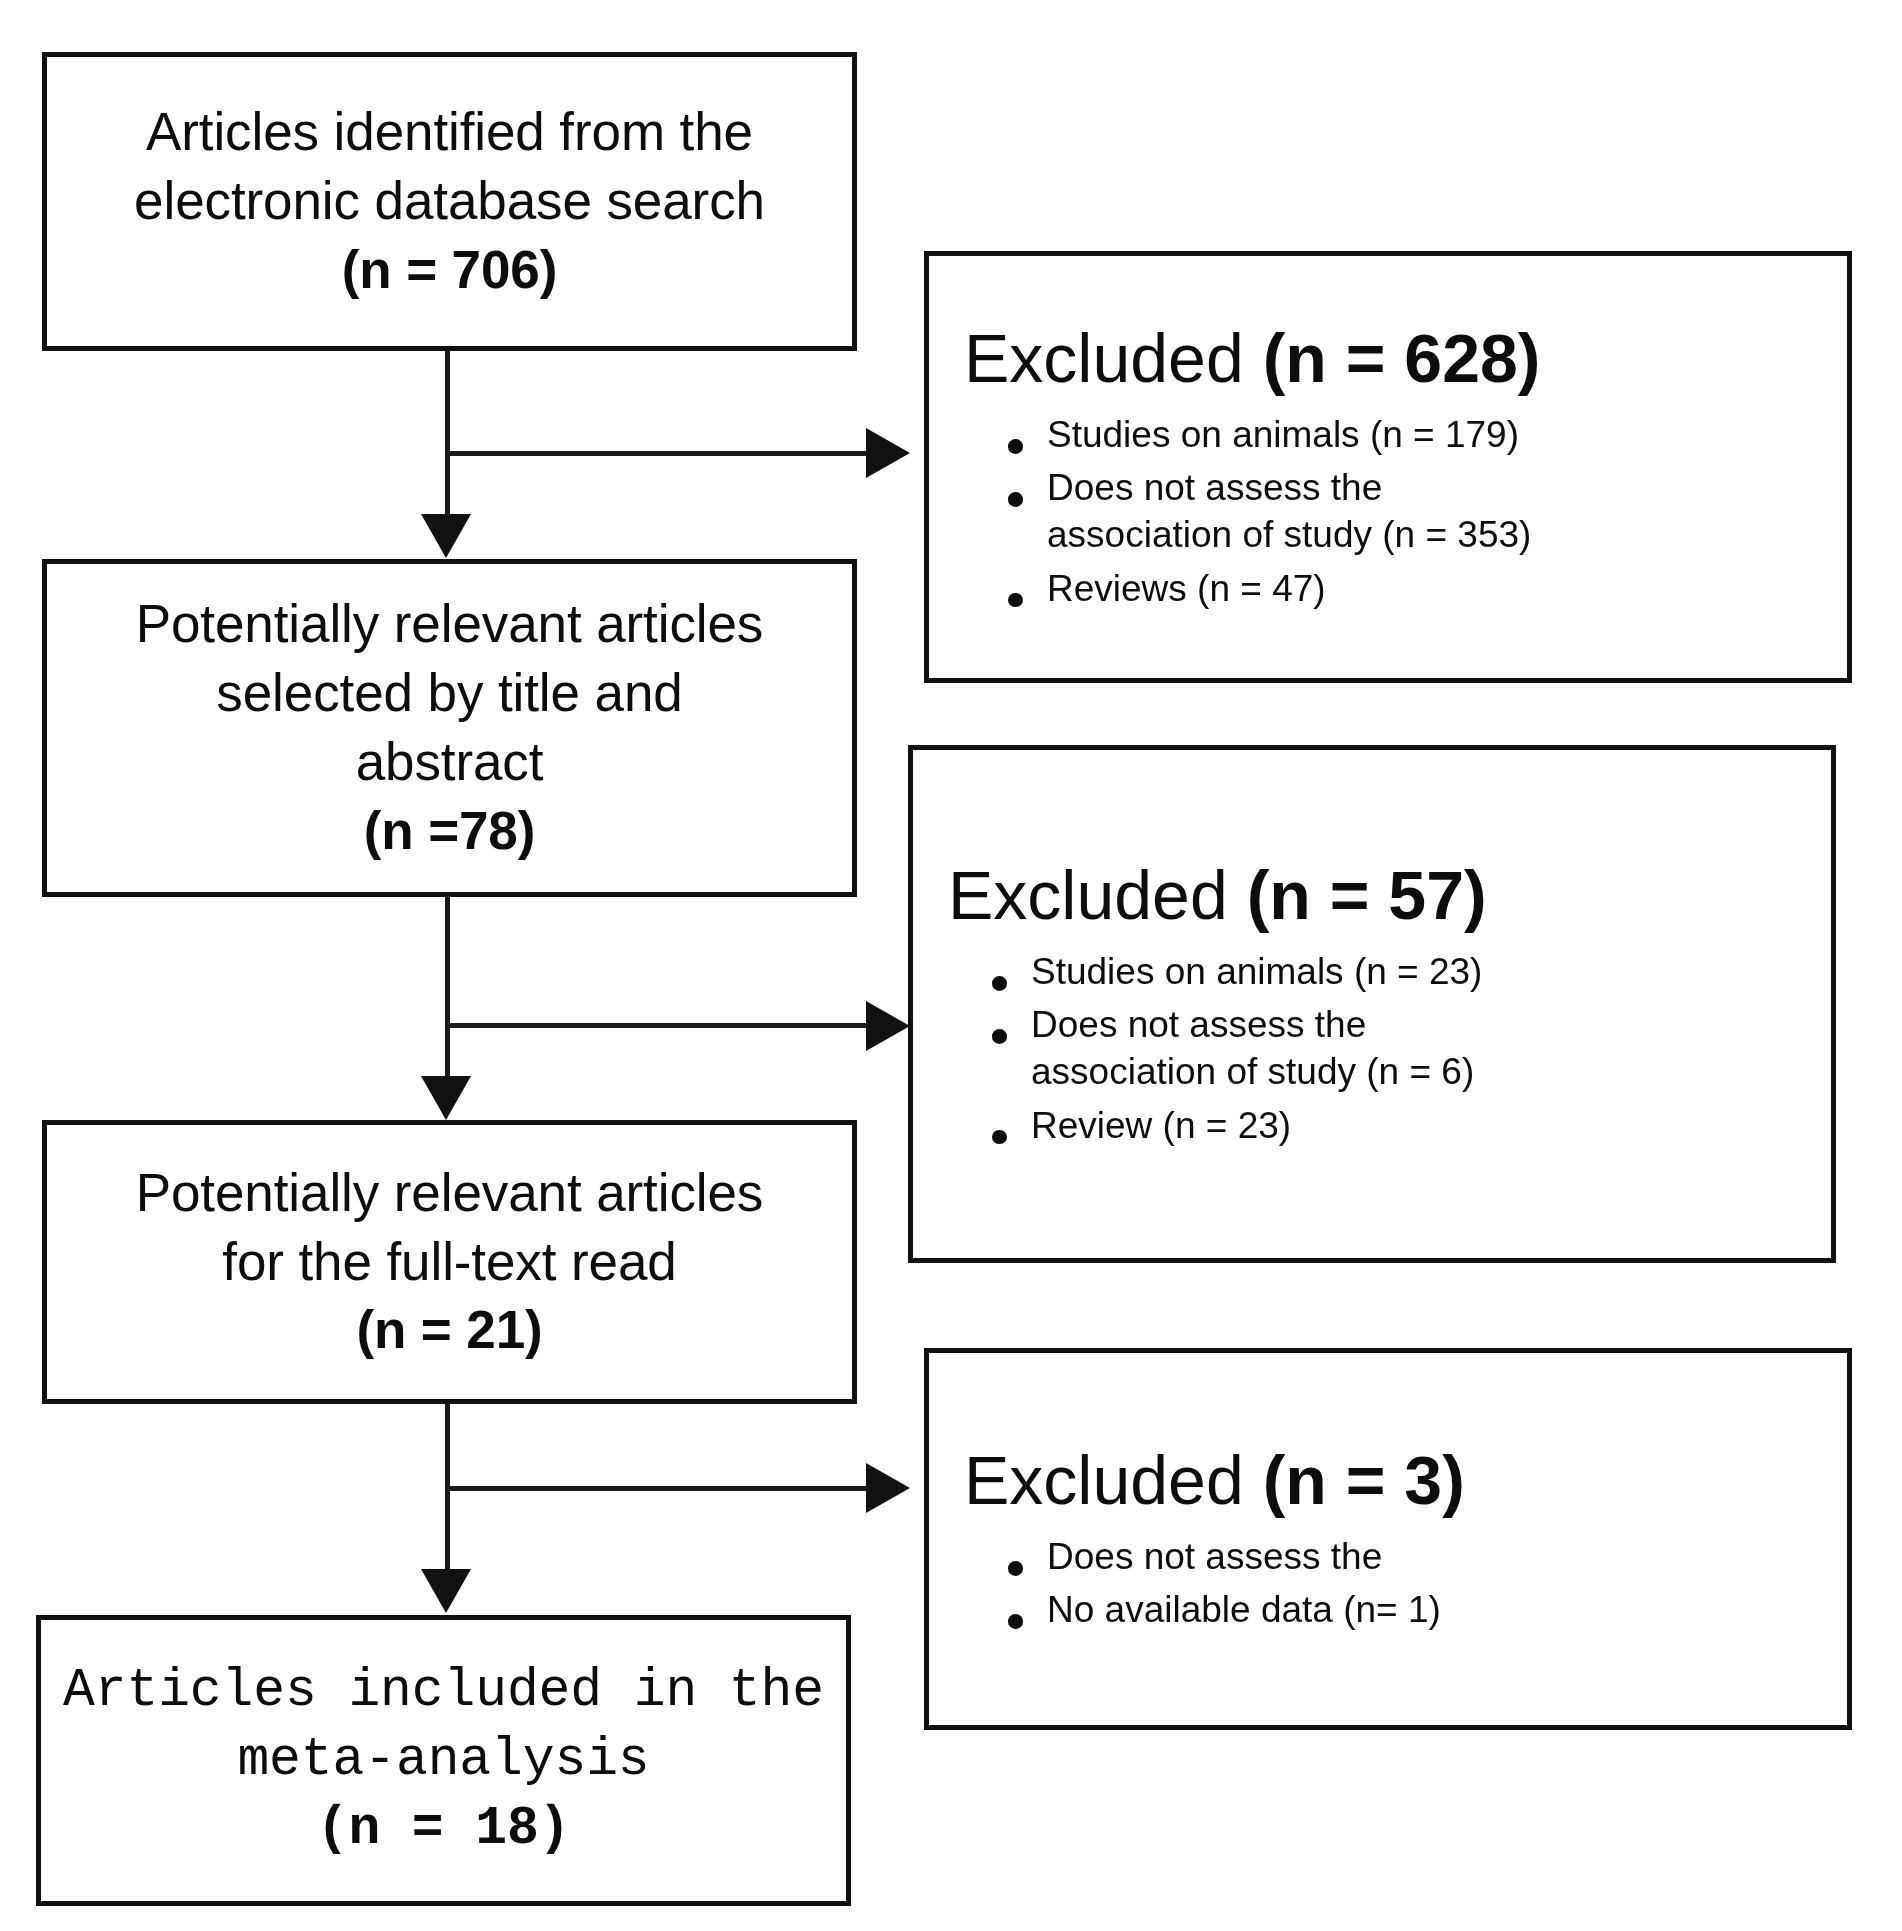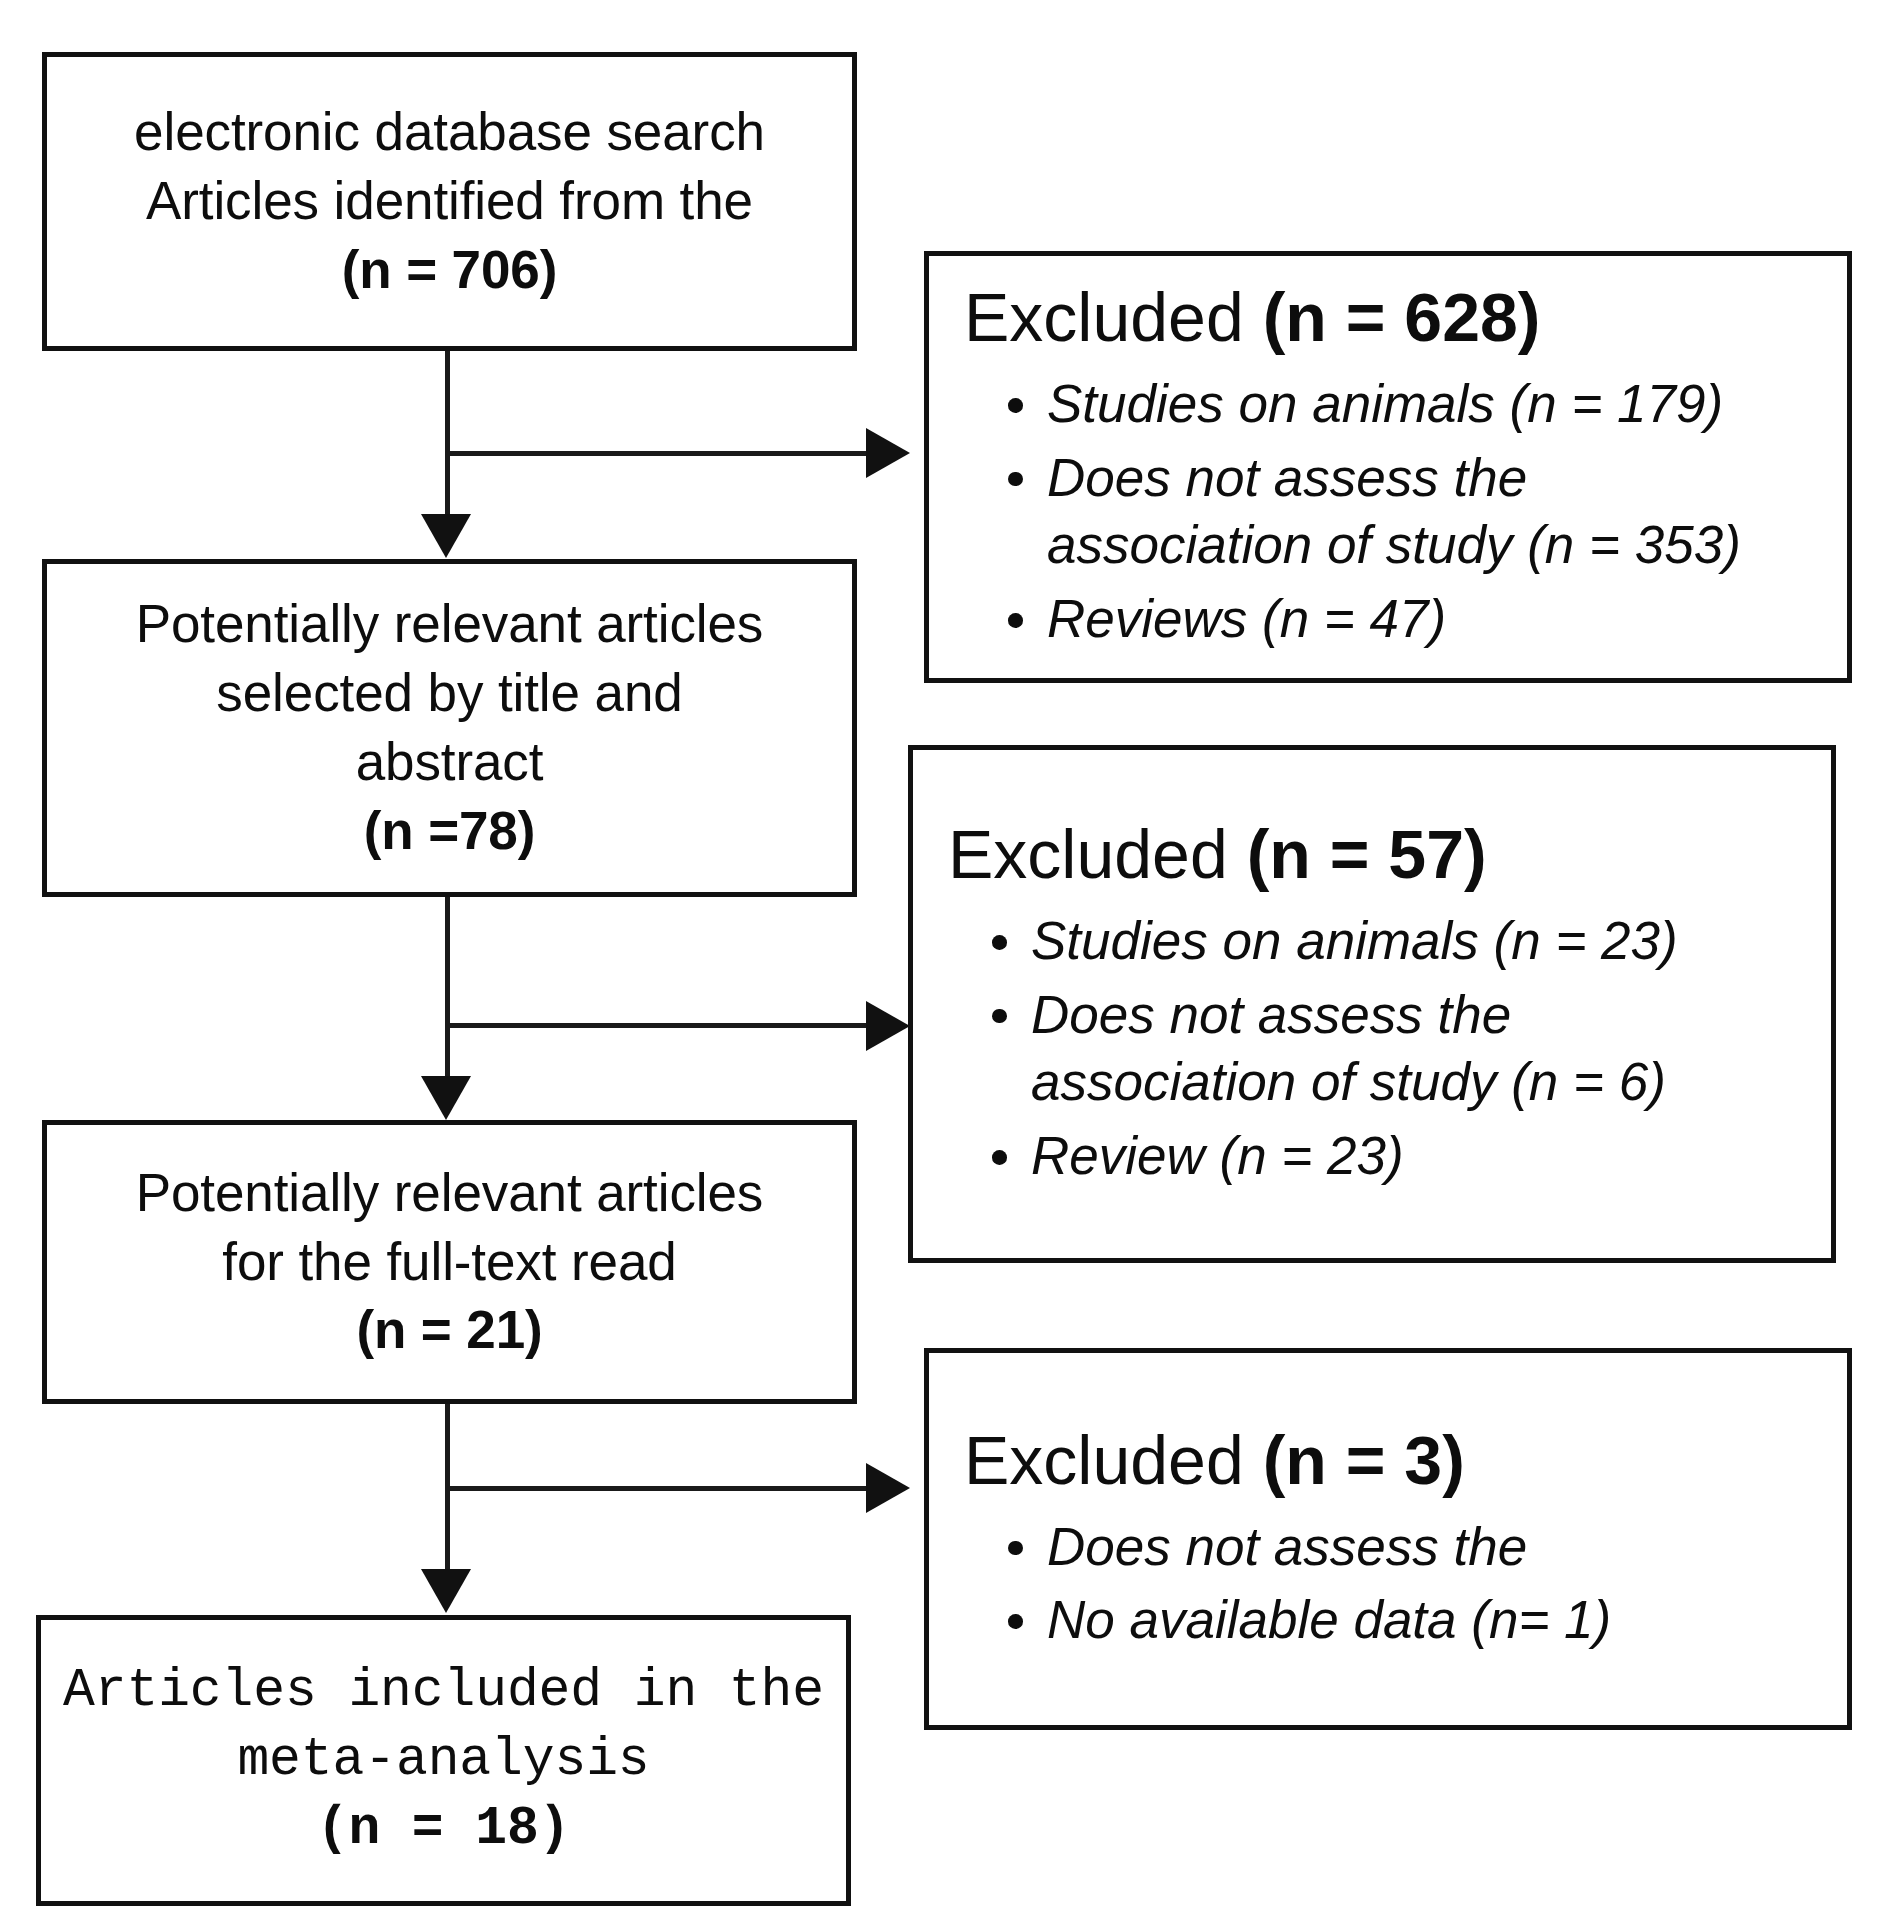--- a/index.html
+++ b/index.html
@@ -60,25 +60,24 @@
   .excl-head b {
     font-weight: bold;
   }
   .excl-list {
     list-style: none;
     margin: 0;
     padding: 0 0 0 73px;
   }
   .excl-list li {
     position: relative;
-    font-size: 53px;
+    font-size: 37px;
     line-height: 1.28;
     margin: 0 0 5.9px 0;
     padding-left: 45px;
-    font-style: italic;
   }
   .excl-list li::before {
     content: "";
     position: absolute;
     left: 5.9px;
     top: 28px;
     width: 14.7px;
     height: 14.7px;
     border-radius: 50%;
     background: #0d0d0d;
@@ -126,22 +125,22 @@
   <div class="arrow-down" style="left:421px; top:1076px;"></div>
   <div class="hstem" style="left:447px; top:1023px; width:420px;"></div>
   <div class="arrow-right" style="left:866px; top:1001px;"></div>
 
   <div class="vstem" style="left:445px; top:1292px; height:279px;"></div>
   <div class="arrow-down" style="left:421px; top:1569px;"></div>
   <div class="hstem" style="left:447px; top:1486px; width:420px;"></div>
   <div class="arrow-right" style="left:866px; top:1463px;"></div>
 
   <div class="flowbox centered" style="left:42px; top:52px; width:815px; height:299px;">
+    <span class="line">Articles identified from the</span>
     <span class="line">electronic database search</span>
-    <span class="line">Articles identified from the</span>
     <span class="line bold">(n = 706)</span>
   </div>
 
   <div class="flowbox centered" style="left:42px; top:559px; width:815px; height:338px;">
     <span class="line">Potentially relevant articles</span>
     <span class="line">selected by title and</span>
     <span class="line">abstract</span>
     <span class="line bold">(n =78)</span>
   </div>
 

